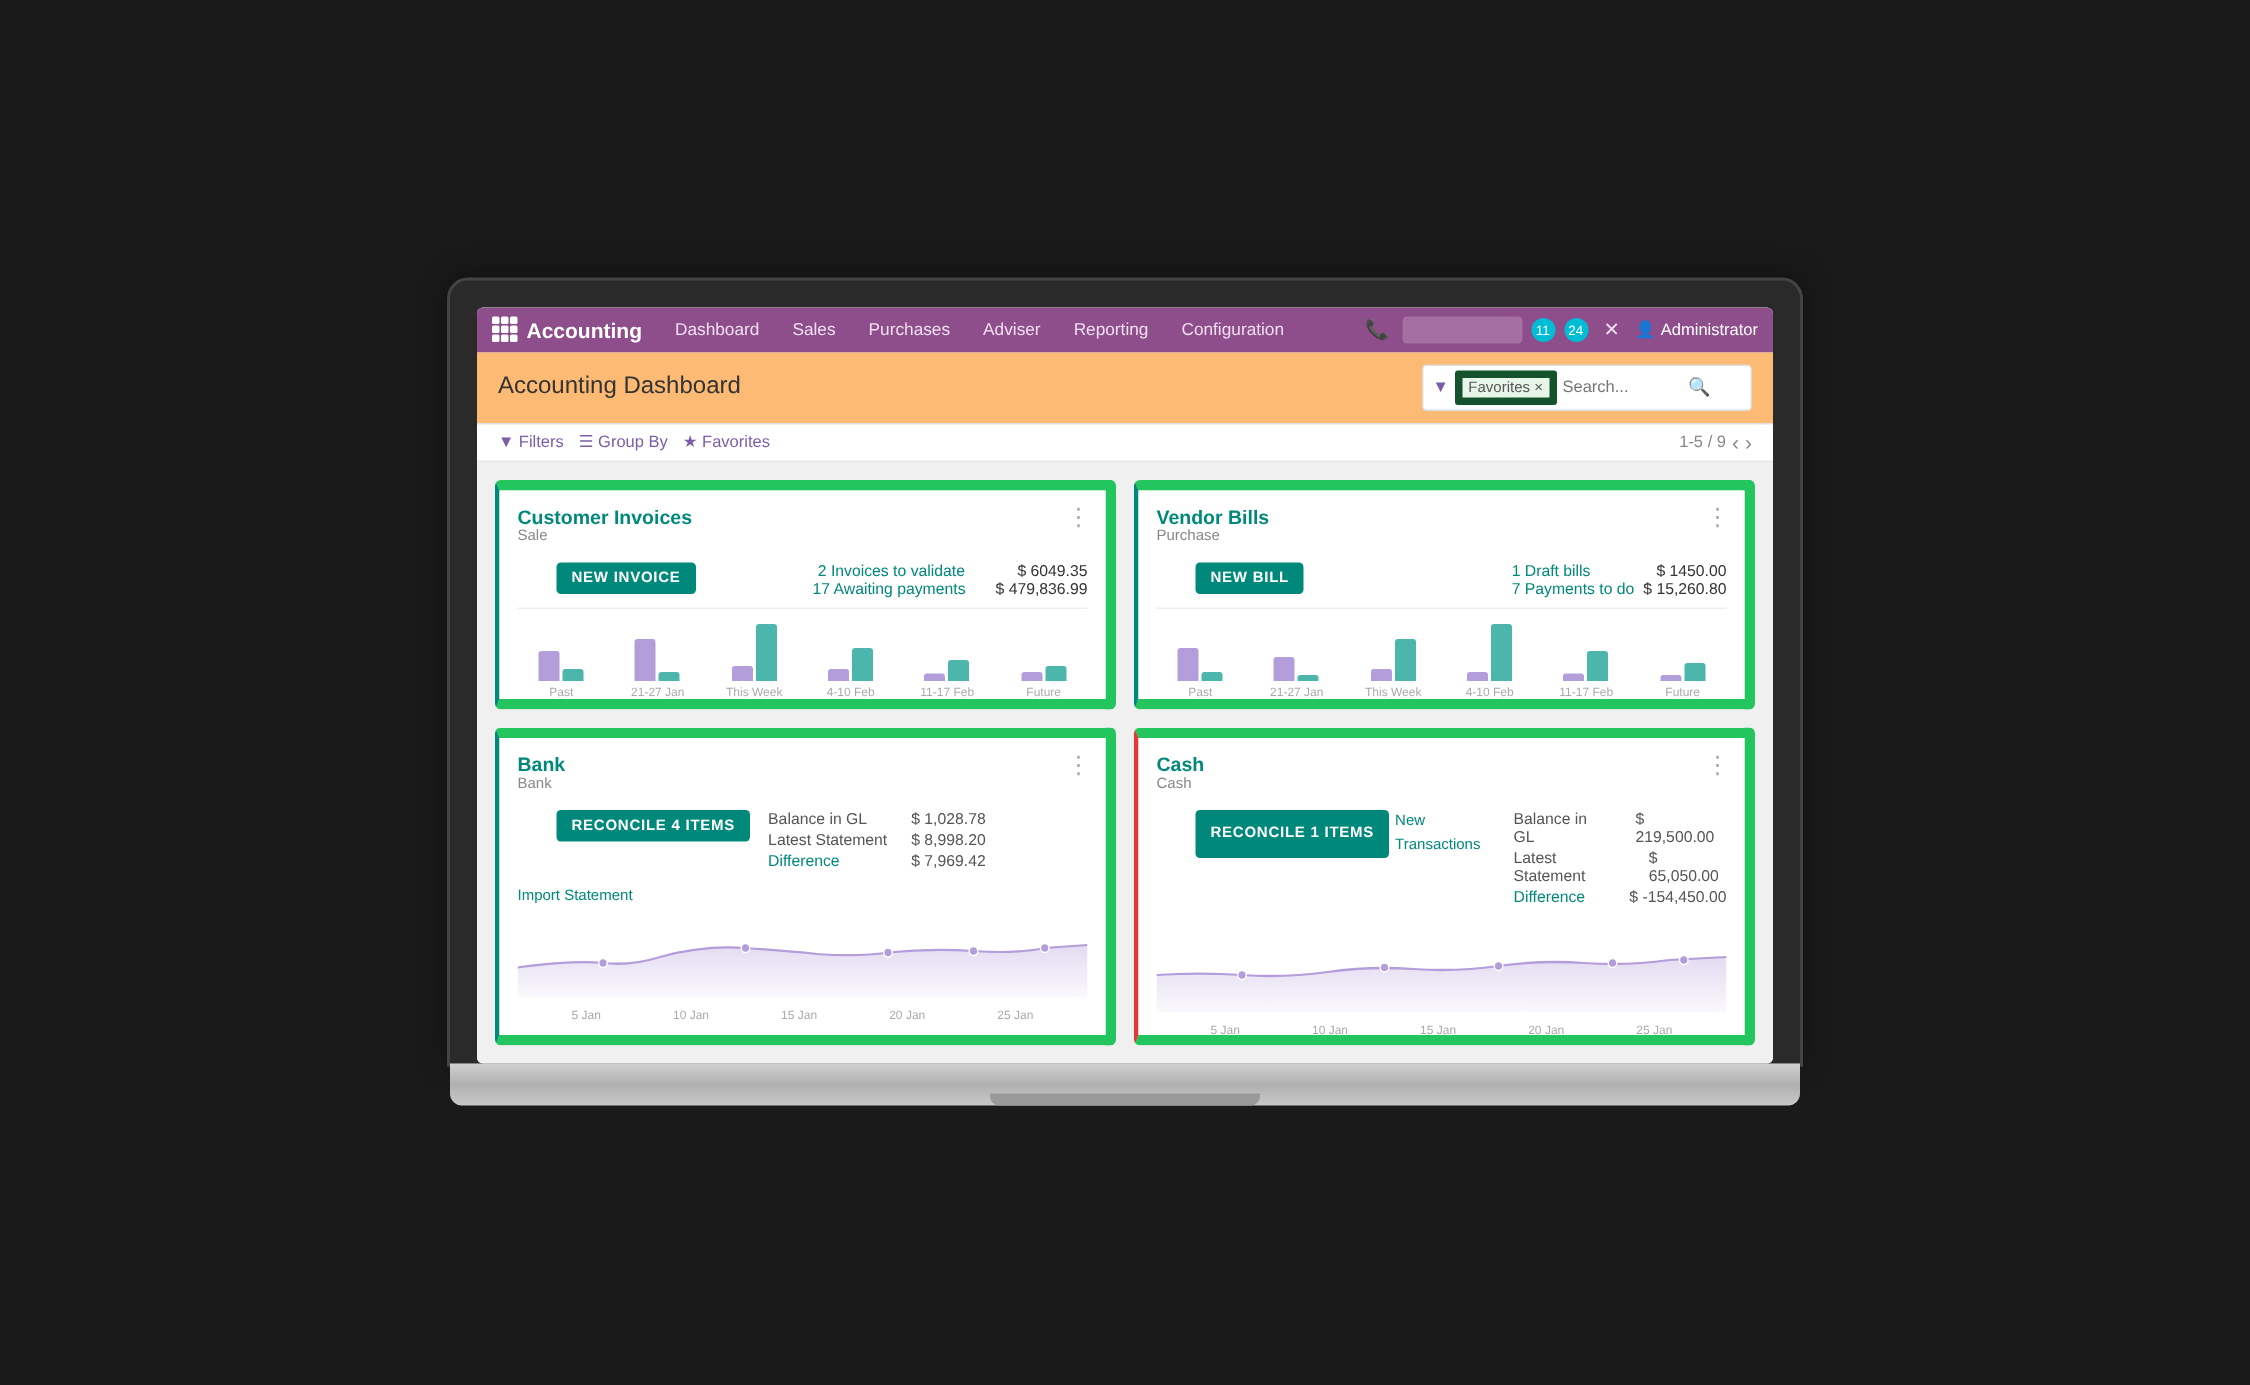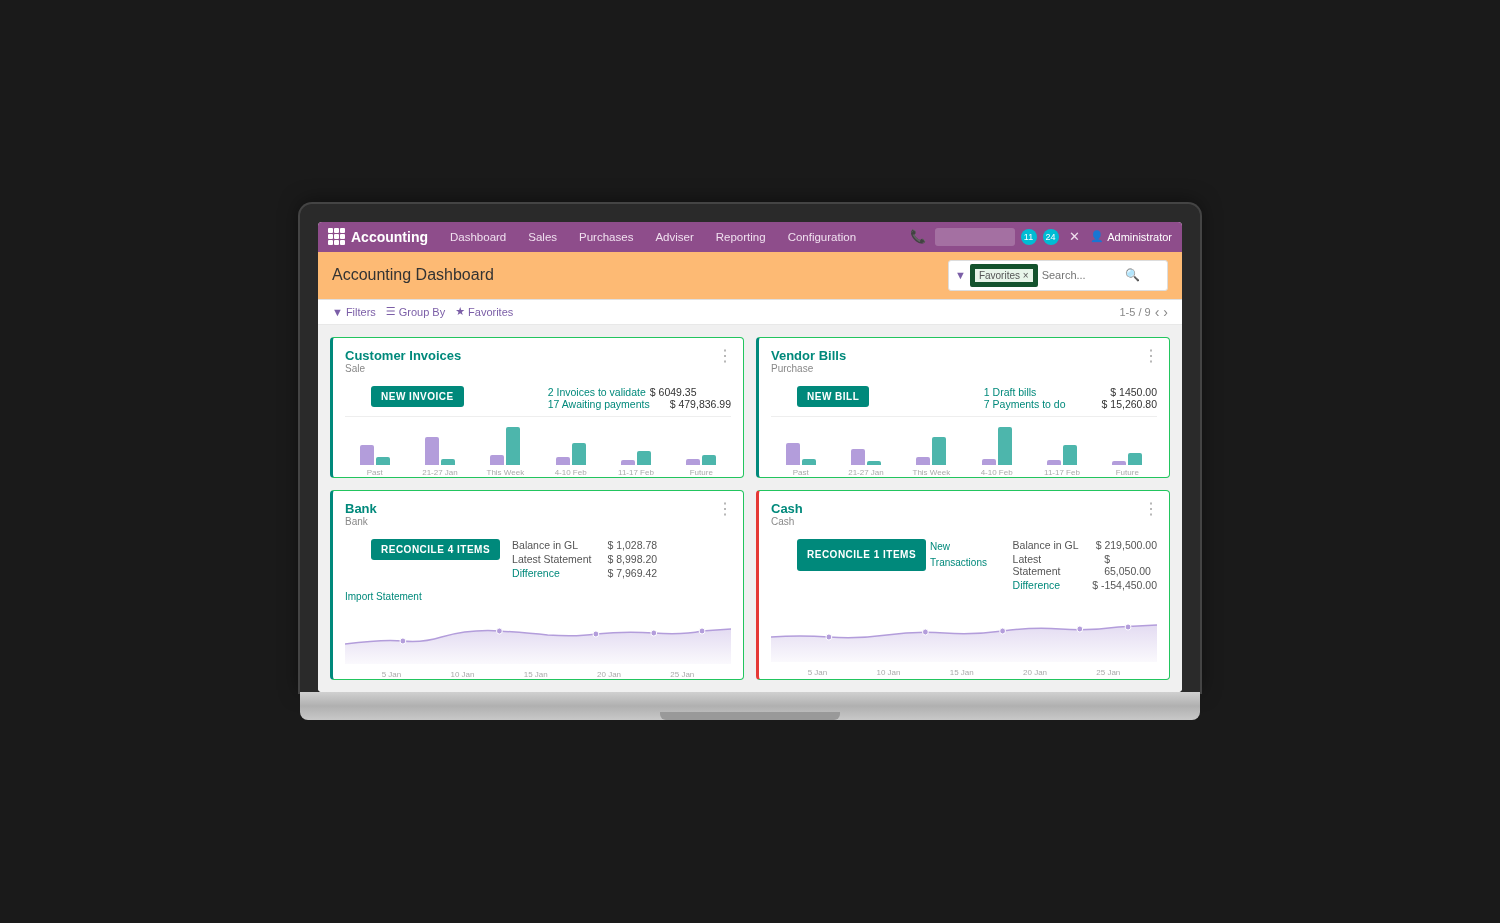--- a/index.html
+++ b/index.html
@@ -241,21 +241,21 @@
       grid-template-rows: auto auto;
       gap: 0;
       padding: 12px;
       gap: 12px;
       background: #f0f0f0;
     }
 
     .dash-card {
       background: #fff;
       border-radius: 4px;
-      border: 1px solid #22c55e;
+      border: 7px solid #22c55e;
       overflow: hidden;
       position: relative;
     }
 
     .dash-card-header {
       padding: 10px 12px 6px 12px;
       border-bottom: none;
     }
 
     .card-title {
@@ -484,21 +484,21 @@
 
         <div class="dash-card card-accent-teal">
           <div class="dash-card-header">
             <div class="card-title">Customer Invoices</div>
             <div class="card-subtitle">Sale</div>
           </div>
           <span class="card-menu">⋮</span>
           <div class="card-body">
             <button class="btn-new">NEW INVOICE</button>
             <div class="card-stats">
-              <div style="display:flex;justify-content:flex-start;gap:4px;">
+              <div style="display:flex;justify-content:flex-end;gap:35px;">
                 <span class="stat-link">2 Invoices to validate</span>
                 <span class="stat-amount">$ 6049.35</span>
               </div>
               <div style="display:flex;justify-content:space-between;gap:20px;">
                 <span class="stat-link">17 Awaiting payments</span>
                 <span class="stat-amount">$ 479,836.99</span>
               </div>
             </div>
           </div>
           <hr class="chart-divider">
@@ -555,21 +555,21 @@
             <div class="card-subtitle">Purchase</div>
           </div>
           <span class="card-menu">⋮</span>
           <div class="card-body">
             <button class="btn-new">NEW BILL</button>
             <div class="card-stats">
               <div style="display:flex;justify-content:space-between;gap:20px;">
                 <span class="stat-link">1 Draft bills</span>
                 <span class="stat-amount">$ 1450.00</span>
               </div>
-              <div style="display:flex;justify-content:flex-end;gap:36px;">
+              <div style="display:flex;justify-content:flex-end;gap:6px;">
                 <span class="stat-link">7 Payments to do</span>
                 <span class="stat-amount">$ 15,260.80</span>
               </div>
             </div>
           </div>
           <hr class="chart-divider">
 
           <div class="bar-chart">
             <div class="bar-group">
                 <div class="bar-container">

